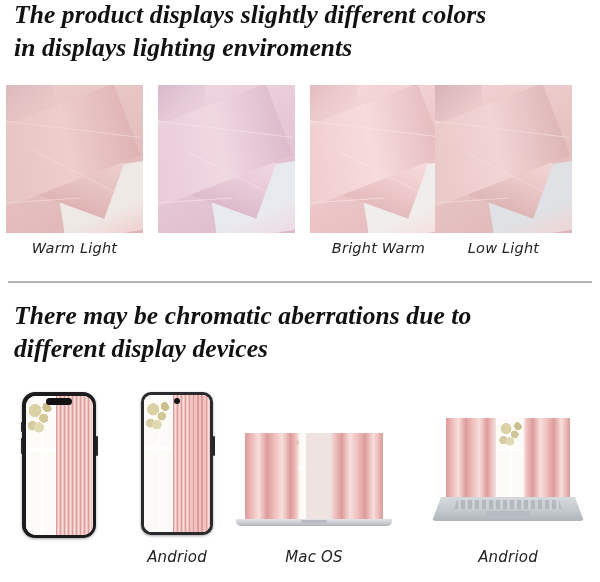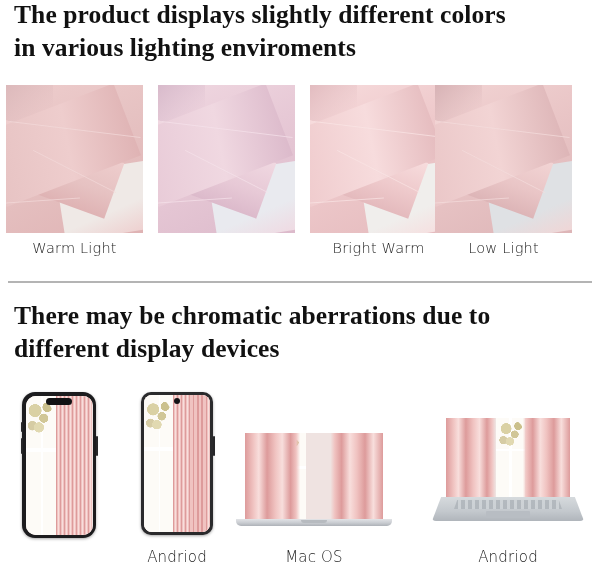--- a/index.html
+++ b/index.html
@@ -14,20 +14,21 @@
     position: relative;
     overflow: hidden;
     font-family: "Liberation Sans", sans-serif;
     color: #1a1a1a;
   }
   .page {
     position: absolute;
     inset: 0;
     width: 600px;
     height: 582px;
+    font-style: italic;
   }
 
   
   .heading {
     position: absolute;
     left: 14px;
     right: 10px;
     font-family: "Liberation Serif", "DejaVu Serif", serif;
     font-weight: 700;
     color: #111111;
@@ -353,21 +354,21 @@
     height: 100%;
   }
 </style>
 </head>
 <body>
 
 <div class="page">
 
   <div class="heading" id="heading-one">
     <span class="heading-line">The product displays slightly different colors</span>
-    <span class="heading-line">in various lighting enviroments</span>
+    <span class="heading-line">in displays lighting enviroments</span>
   </div>
 
   <div id="swatch-row">
 
     <div class="swatch" id="swatch-0">
       <div class="swatch-img">
         <div class="fab-base" style="background: linear-gradient(152deg, rgb(238, 205, 205) 0%, rgb(230, 194, 194) 44%, rgb(223, 179, 180) 100%);"></div>
         <div class="fab-shadow" style="background: linear-gradient(135deg, rgb(220, 185, 187) 0%, rgba(255, 255, 255, 0) 78%);"></div>
         <div class="fab-white" style="background: linear-gradient(165deg, rgb(239, 233, 230) 0%, rgb(239, 233, 230) 62%, rgb(238, 205, 205) 100%);"></div>
         <div class="fab-fold-a" style="background: linear-gradient(rgb(238, 205, 205) 0%, rgb(230, 194, 194) 58%, rgb(223, 179, 180) 100%);"></div>

